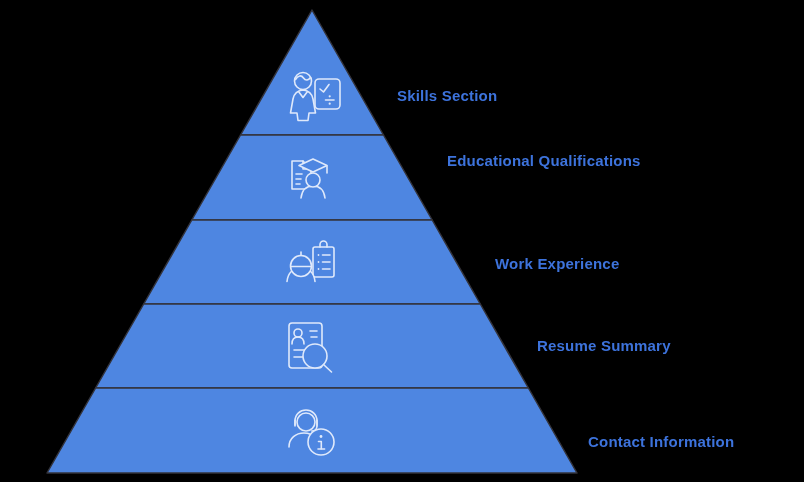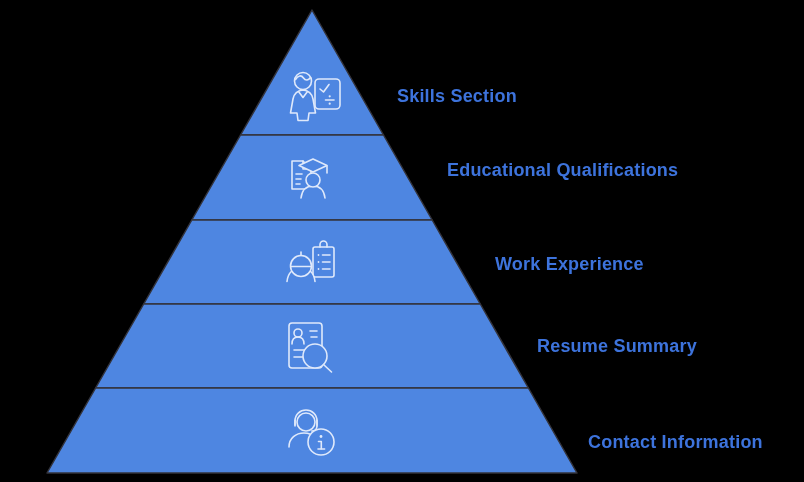--- a/index.html
+++ b/index.html
@@ -20,28 +20,28 @@
   }
 
   .icon { stroke: var(--icon, #dfe9fb); stroke-width: 1.6; fill: none;
           stroke-linecap: round; stroke-linejoin: round; }
   .icon .occlude { fill: var(--fill, #4e86e1); }
   .icon .solid { fill: var(--icon, #dfe9fb); stroke: none; }
 
   .level-label {
     position: absolute;
     color: var(--label, #3d73dc);
-    font-size: 18px;
+    font-size: 15px;
     font-weight: 700;
     letter-spacing: 0.2px;
     white-space: nowrap;
     line-height: 16px;
   }
   .label-1 { left: 397px; top: 88px; }
-  .label-2 { left: 447px; top: 162px; text-align: right; }
+  .label-2 { left: 447px; top: 153px; text-align: right; }
   .label-3 { left: 495px; top: 256px; }
   .label-4 { left: 537px; top: 338px; }
   .label-5 { left: 588px; top: 434px; }
 </style>
 </head>
 <body>
 
 <div class="stage">
 
   <svg class="diagram" width="804" height="482" viewBox="0 0 804 482">

